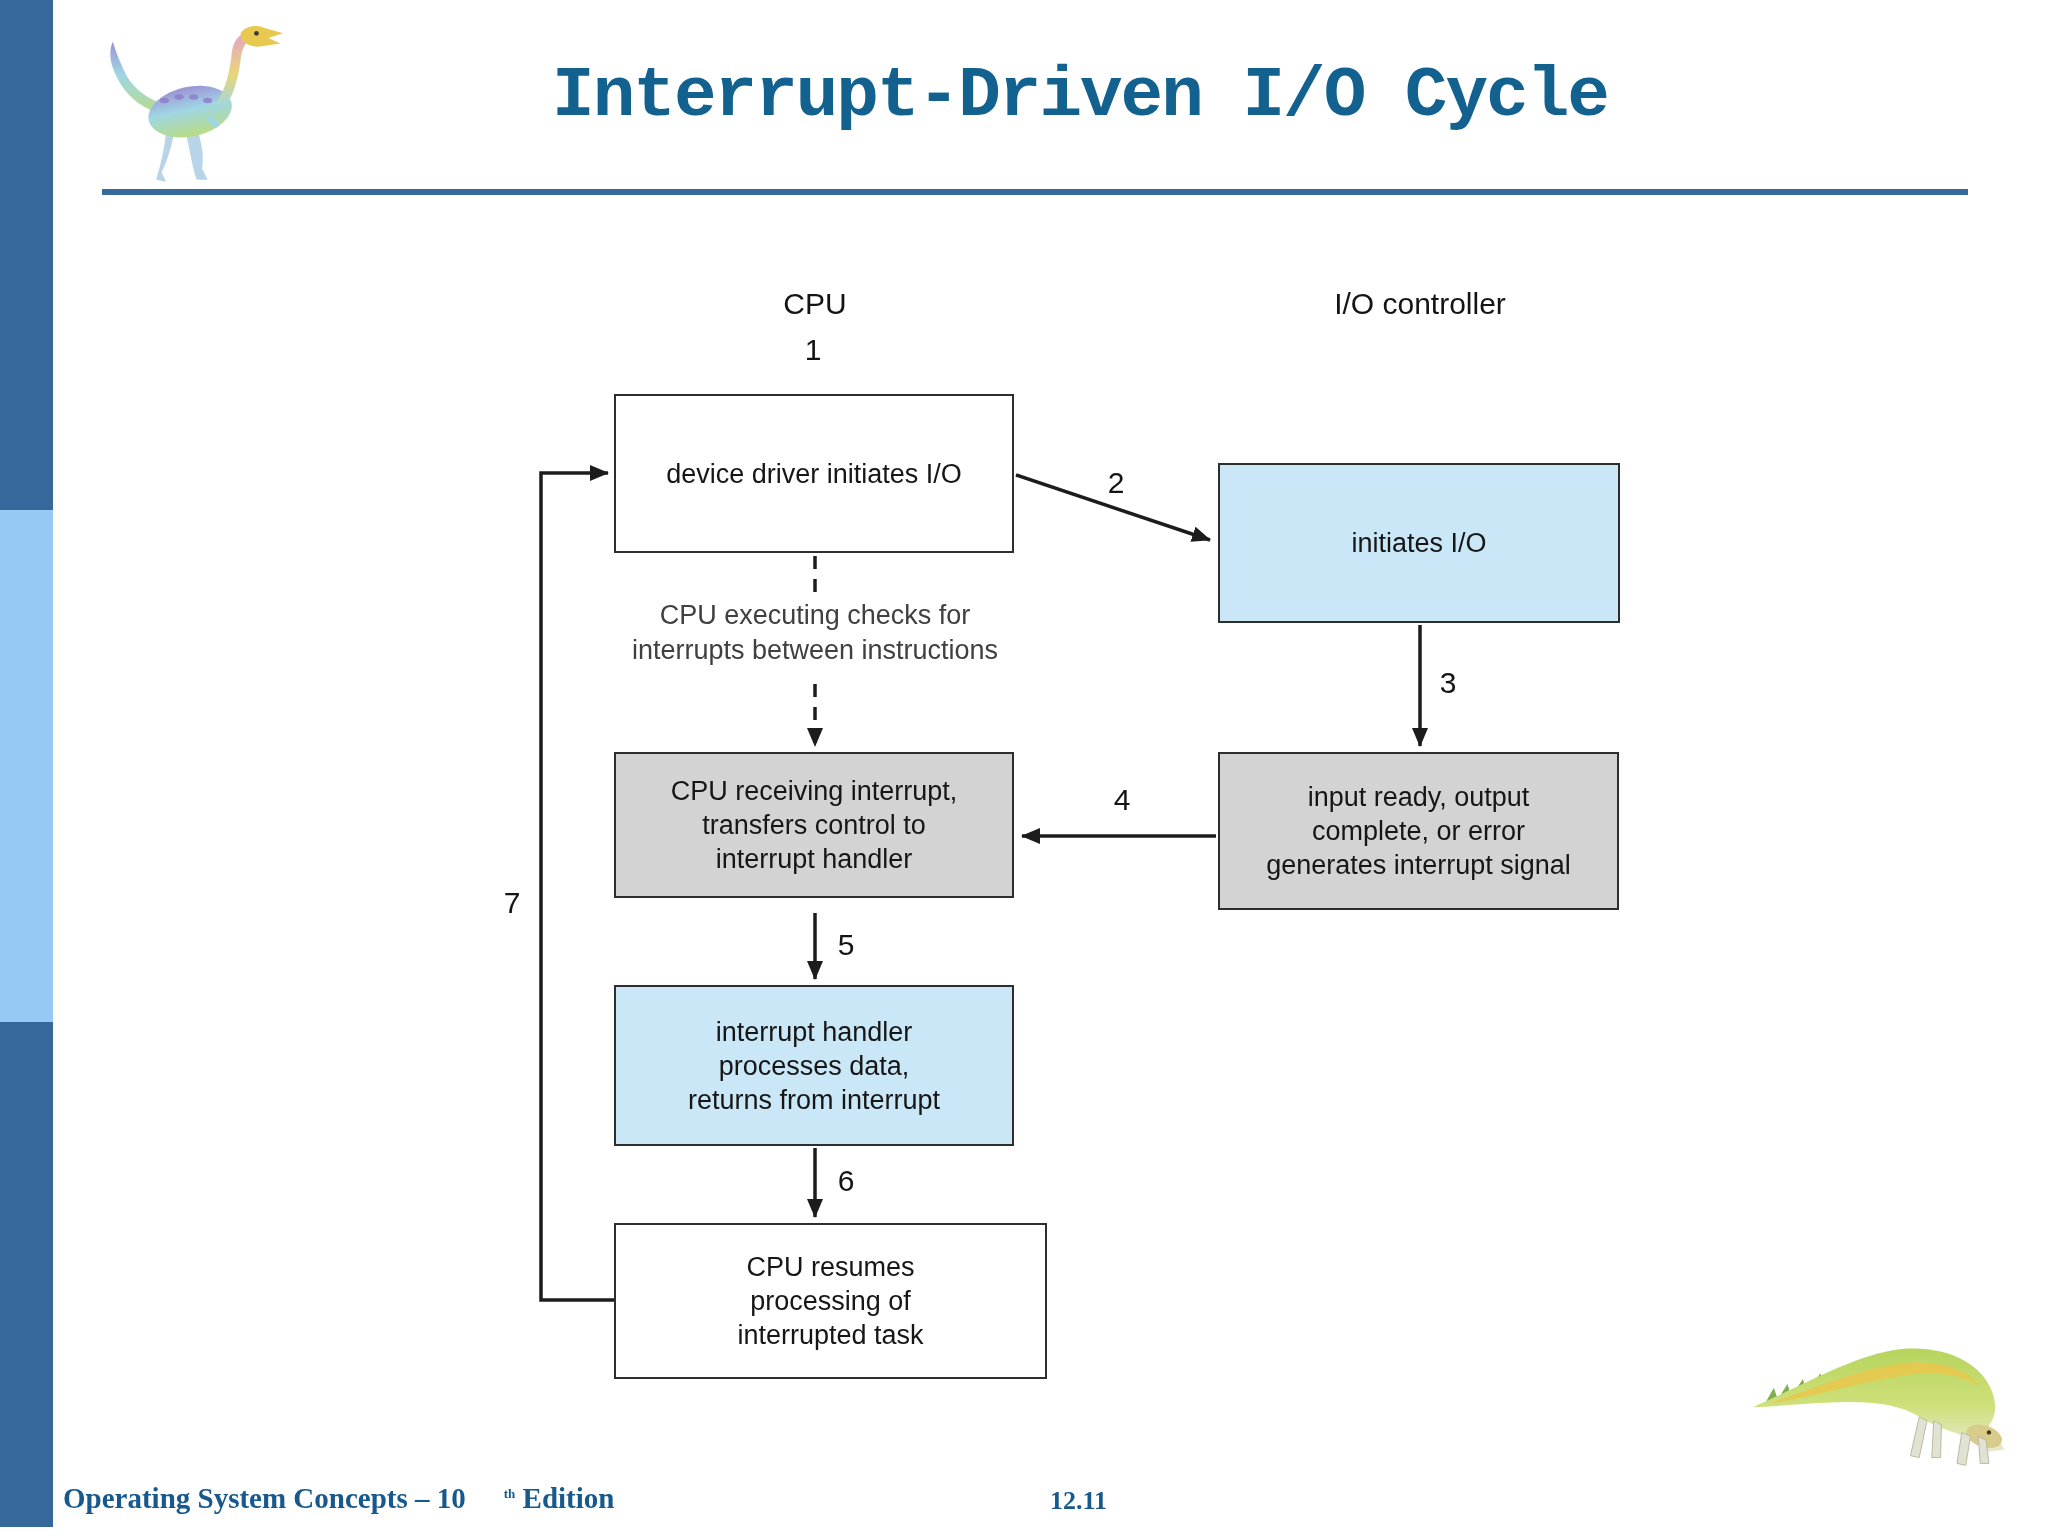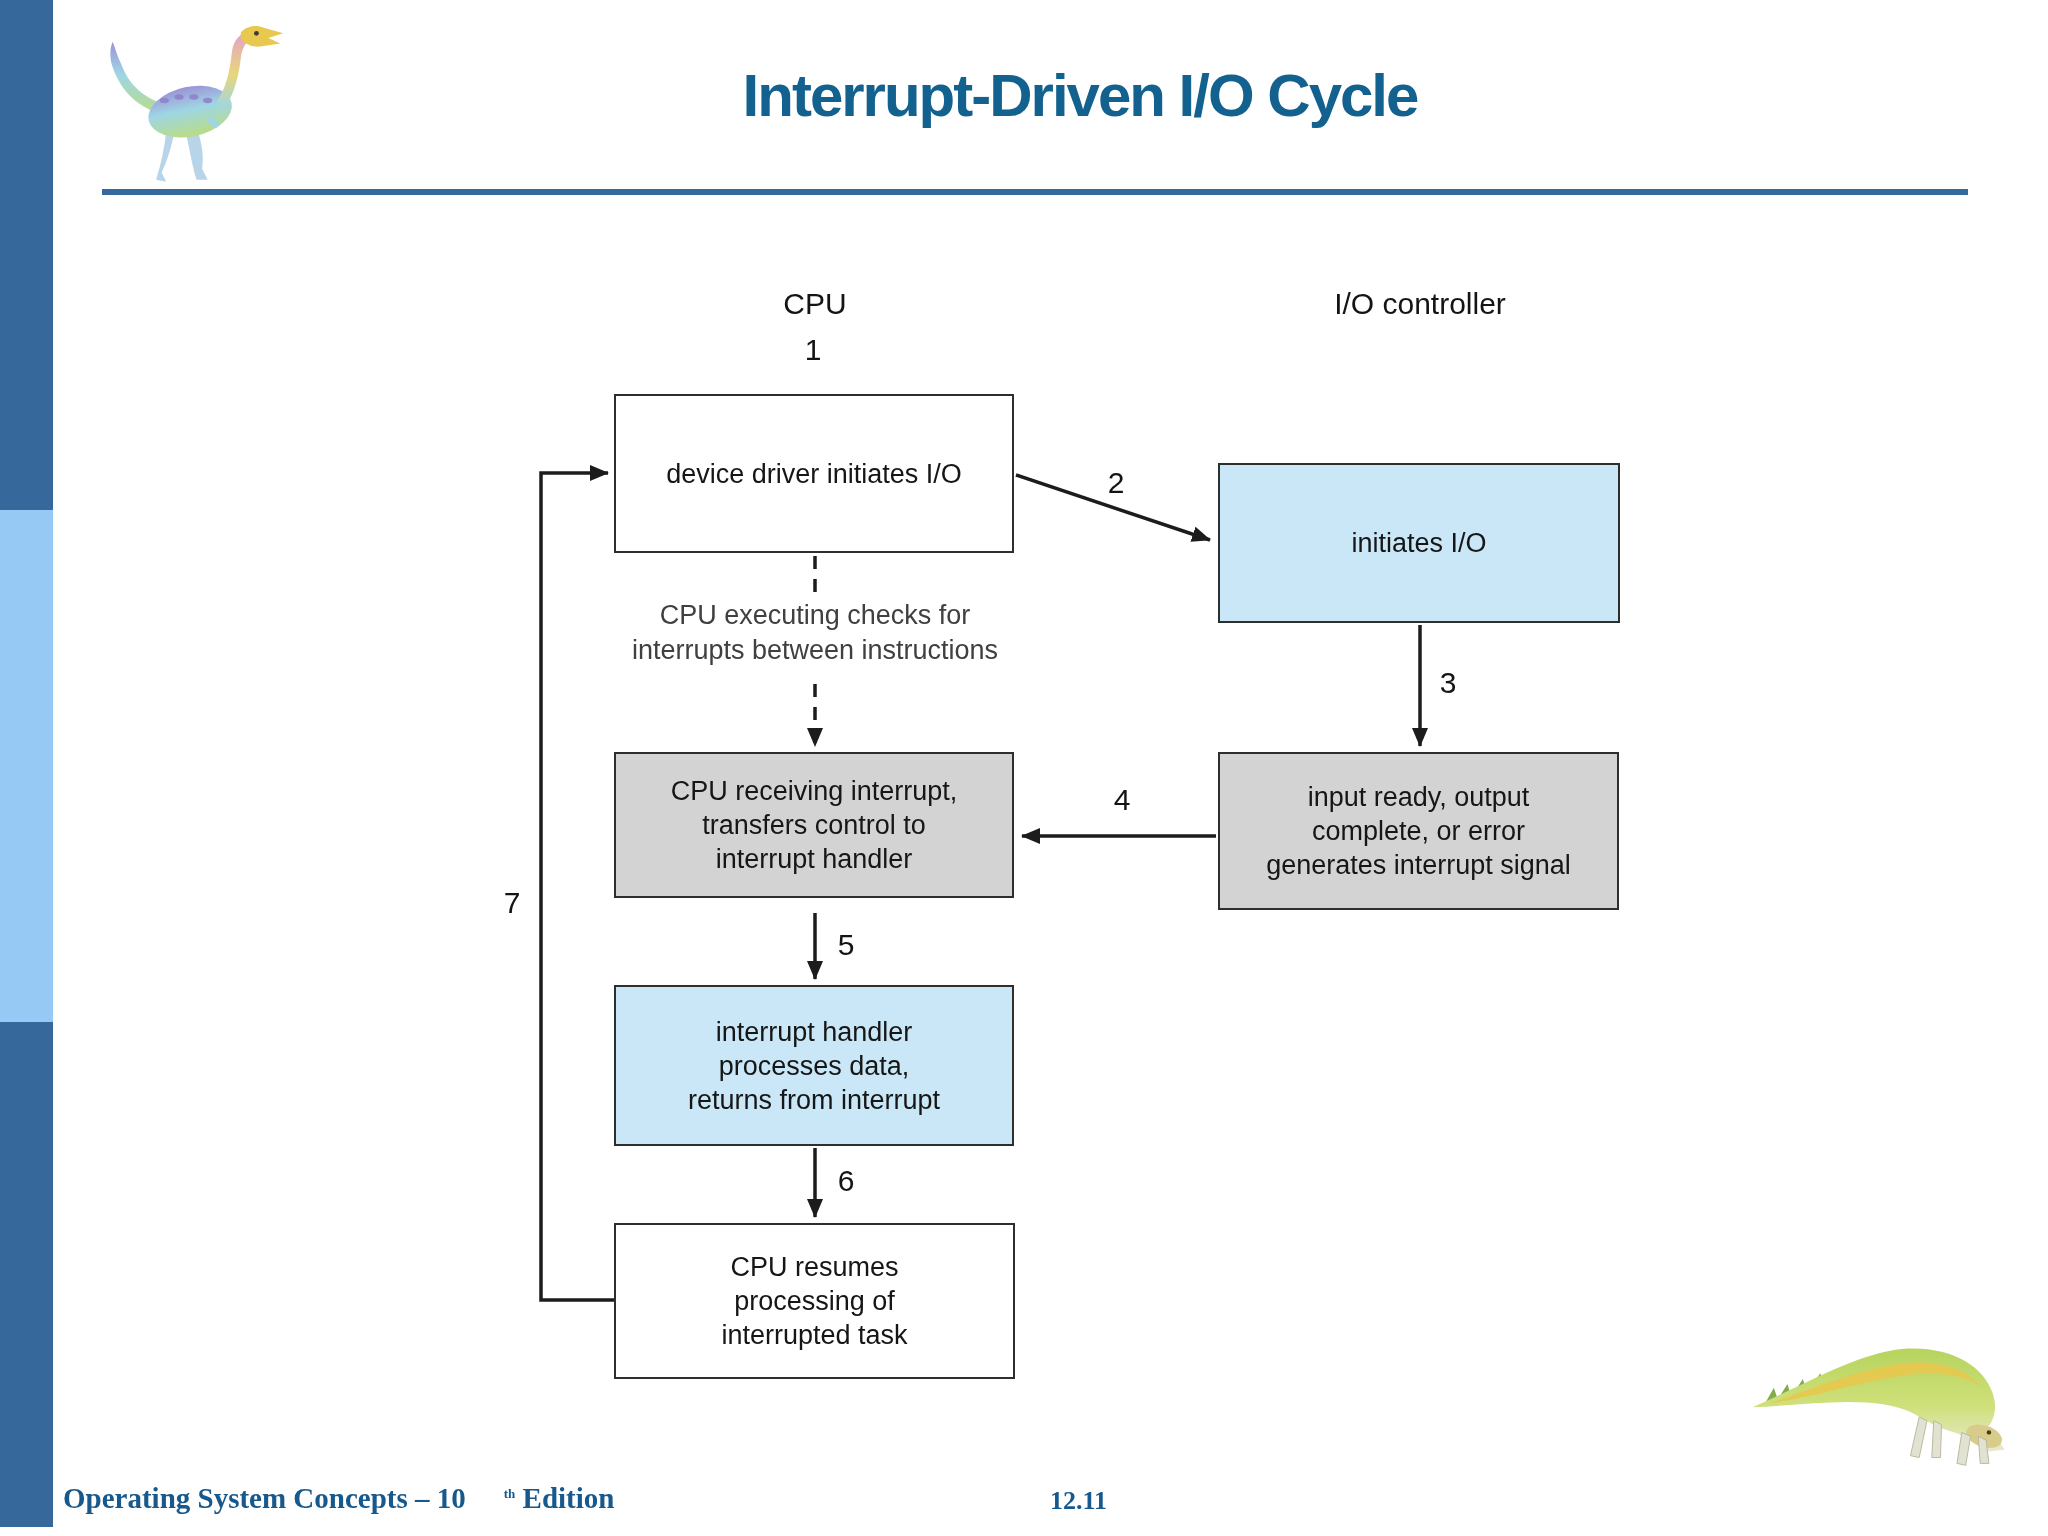--- a/index.html
+++ b/index.html
@@ -10,22 +10,22 @@
   }
   
   .band { position:absolute; left:0; width:53px; }
   .band-top    { top:0;    height:510px; background:var(--sidebar-dark,#36689b); }
   .band-mid    { top:510px; height:512px; background:var(--sidebar-light,#97c9f5); }
   .band-bottom { top:1022px; height:505px; background:var(--sidebar-dark,#36689b); }
   
   .dino-top { position:absolute; left:85px; top:14px; width:225px; height:175px; }
   .title {
     position:absolute; left:160px; top:38px; width:1840px; height:120px;
-    text-align:center; font-size:60px; font-weight:bold; letter-spacing:-2px;
-    color:var(--title-blue,#12618f); line-height:116px;
+    text-align:center; font-size:71px; font-weight:bold; letter-spacing:-2px;
+    color:var(--title-blue,#12618f); line-height:116px;font-family:Liberation Mono, monospace;
   }
   .rule { position:absolute; left:102px; top:189px; width:1866px; height:6px;
     background:var(--rule-blue,#36699e); }
   
   .col-label { position:absolute; font-size:30px; color:#141414; text-align:center; }
   .col-cpu { left:715px; top:287px; width:200px; }
   .col-io  { left:1260px; top:287px; width:320px; }
   .num { position:absolute; width:48px; text-align:center; font-size:30px; color:#141414; }
   .num-1 { left:789px;  top:333px; }
   .num-2 { left:1092px; top:466px; }
@@ -39,21 +39,21 @@
     text-align:center; border:2.5px solid #2e2e2e; background:#ffffff;
     font-size:27px; line-height:34px; white-space:pre-line; color:#161616;
   }
   .box-blue { background:var(--box-blue,#c9e7f7); }
   .box-gray { background:var(--box-gray,#d3d3d3); }
   .box-device    { left:614px;  top:394px;  width:400px; height:159px; }
   .box-initiates { left:1218px; top:463px;  width:402px; height:160px; }
   .box-receiving { left:614px;  top:752px;  width:400px; height:146px; }
   .box-inputready{ left:1218px; top:752px;  width:401px; height:158px; }
   .box-handler   { left:614px;  top:985px;  width:400px; height:161px; }
-  .box-resumes   { left:614px;  top:1223px; width:401px; height:156px; }
+  .box-resumes   { left:614px;  top:1223px; width:433px; height:156px; }
   .note {
     position:absolute; left:535px; top:598px; width:560px; text-align:center;
     font-size:27px; line-height:35px; white-space:pre-line; color:#404040;
   }
   .arrows { position:absolute; left:0; top:0; width:2048px; height:1536px; pointer-events:none; }
   
   .footer-text {
     position:absolute; top:1482px; font-family:"Liberation Serif", serif;
     font-weight:bold; font-size:29px; color:var(--footer-blue,#17598c);
   }

